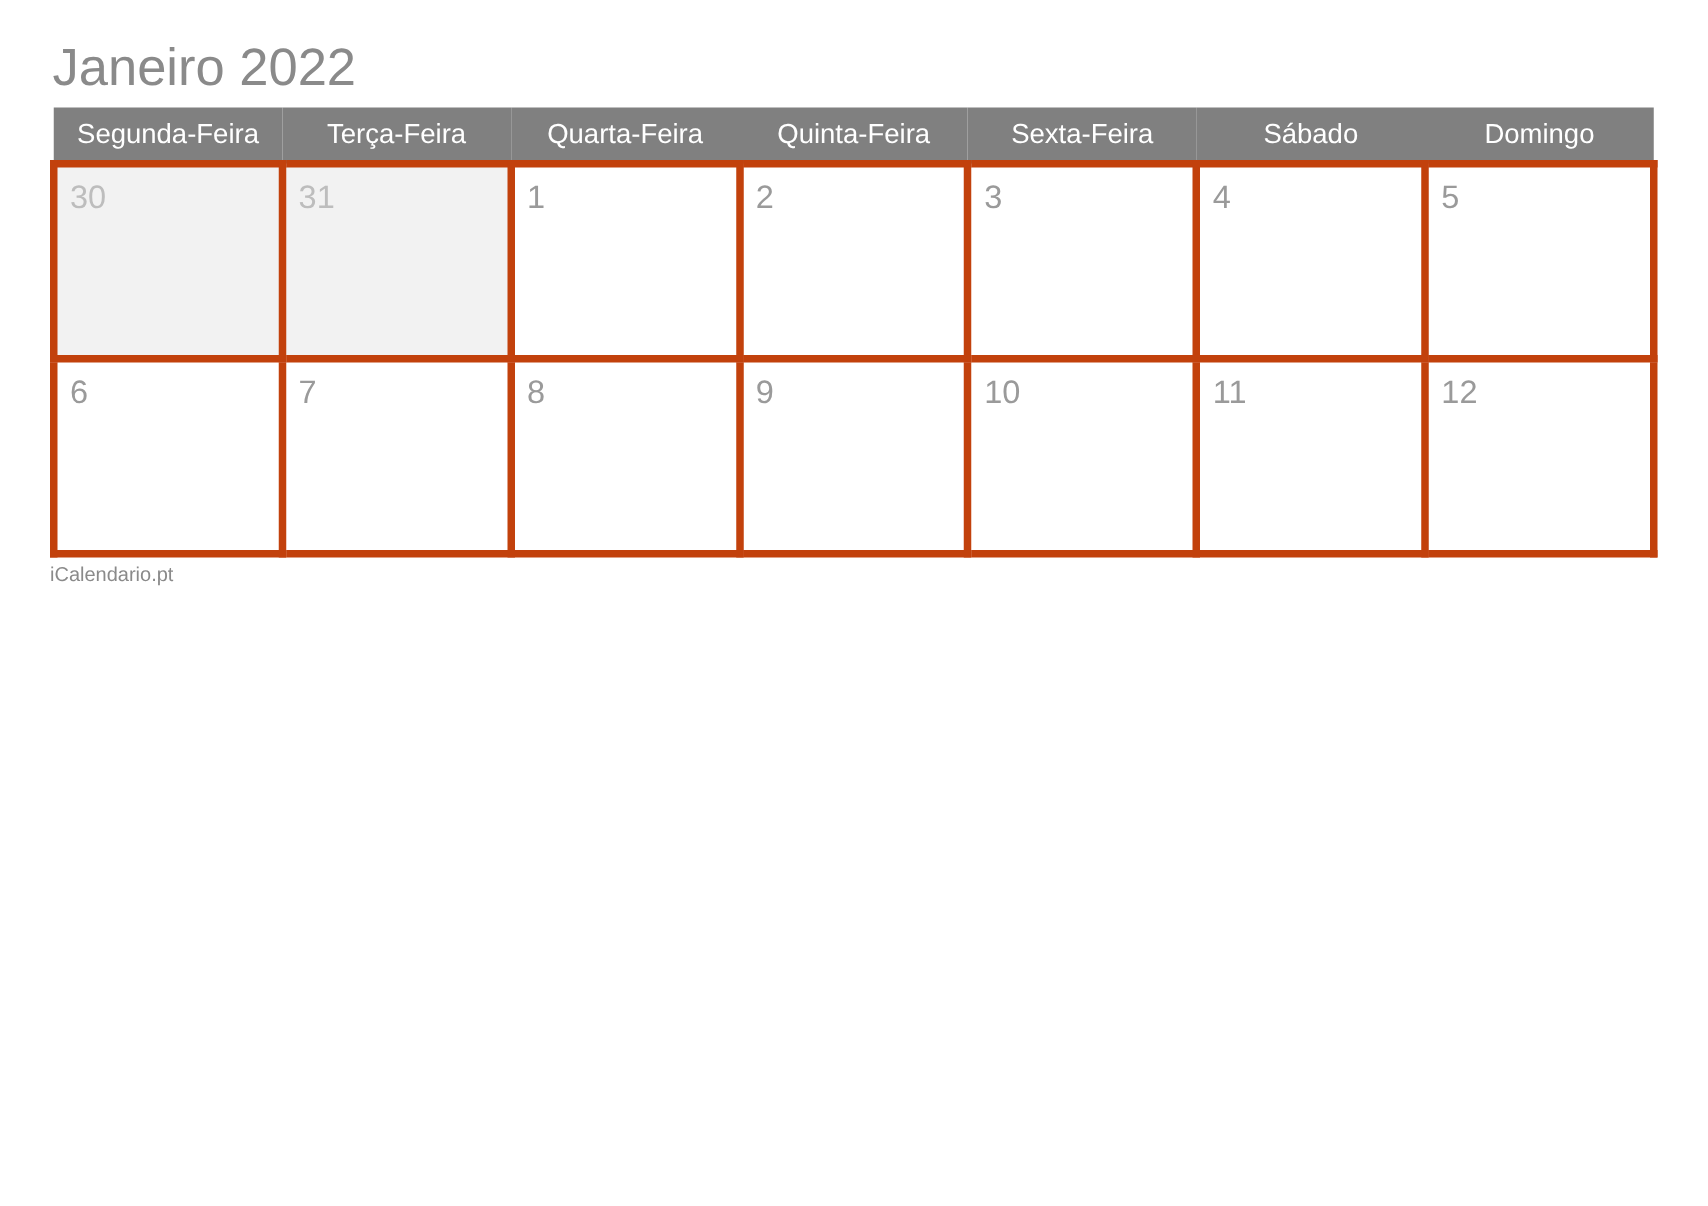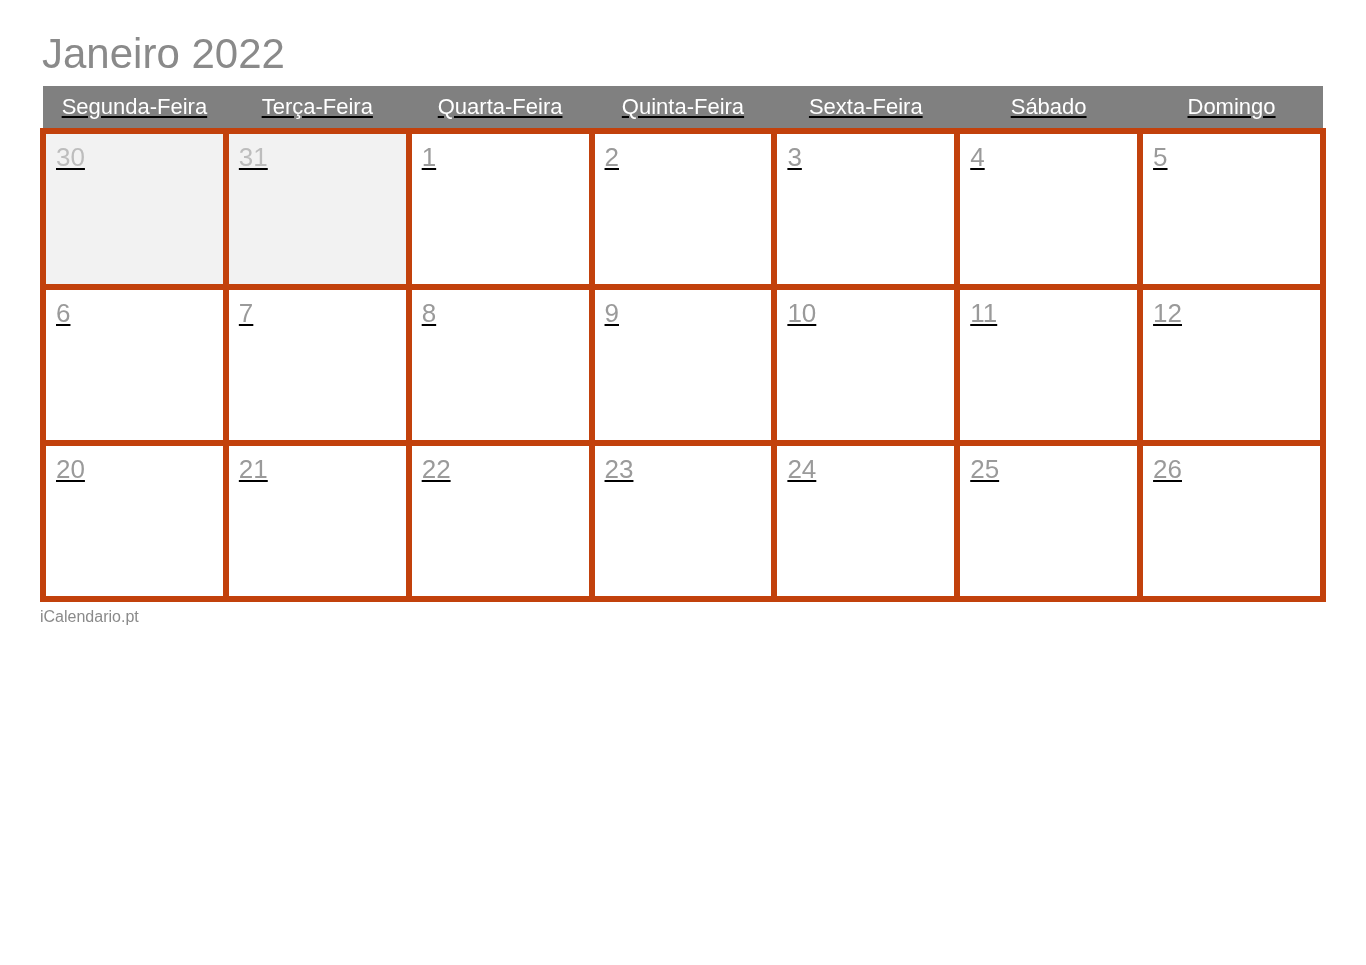--- a/index.html
+++ b/index.html
@@ -18,21 +18,20 @@
       font-size: 42px;
       font-weight: 400;
       color: #8a8a8a;
       margin-bottom: 8px;
       padding-left: 2px;
     }
     .calendar-table {
       width: 100%;
       border-collapse: collapse;
       table-layout: fixed;
-      text-decoration: underline;
     }
     .header-row {
       background: #808080;
     }
     .header-cell {
       color: #ffffff;
       font-size: 22px;
       font-weight: 400;
       text-align: center;
       padding: 8px 4px;
@@ -88,25 +87,16 @@
     </tr>
     <tr>
       <td class="day-cell">6</td>
       <td class="day-cell">7</td>
       <td class="day-cell">8</td>
       <td class="day-cell">9</td>
       <td class="day-cell">10</td>
       <td class="day-cell">11</td>
       <td class="day-cell">12</td>
     </tr>
-    <tr>
-      <td class="day-cell">20</td>
-      <td class="day-cell">21</td>
-      <td class="day-cell">22</td>
-      <td class="day-cell">23</td>
-      <td class="day-cell">24</td>
-      <td class="day-cell">25</td>
-      <td class="day-cell">26</td>
-    </tr>
   </tbody>
 </table>
 
 <div class="footer-text">iCalendario.pt</div>
 
 </body></html>

